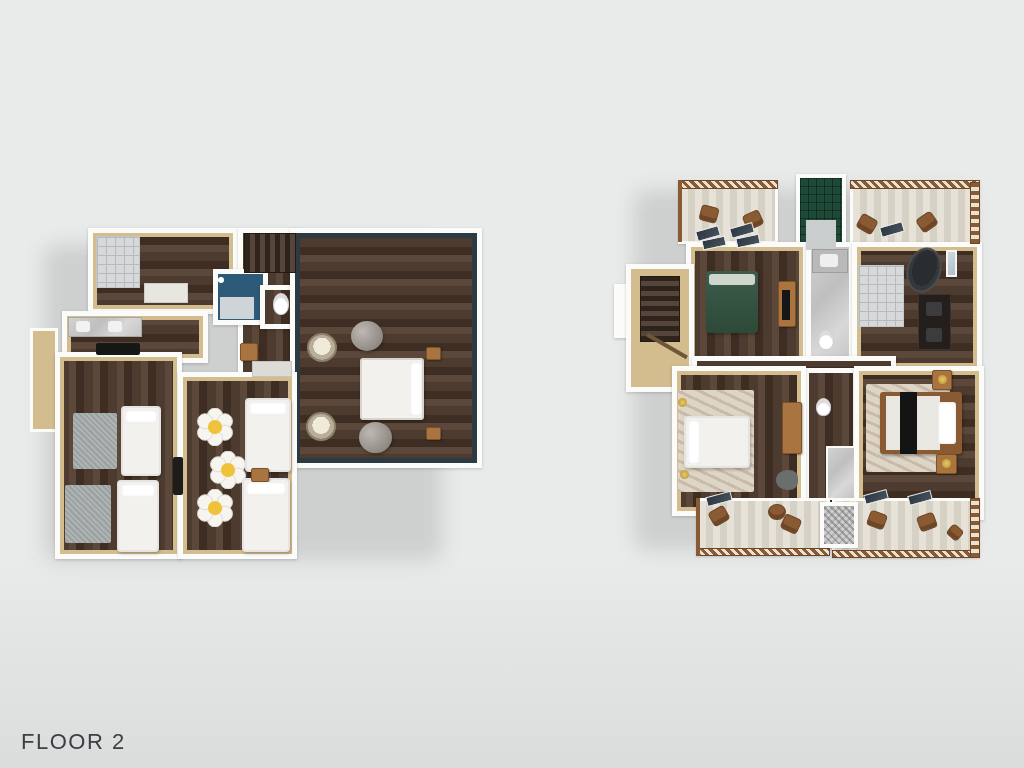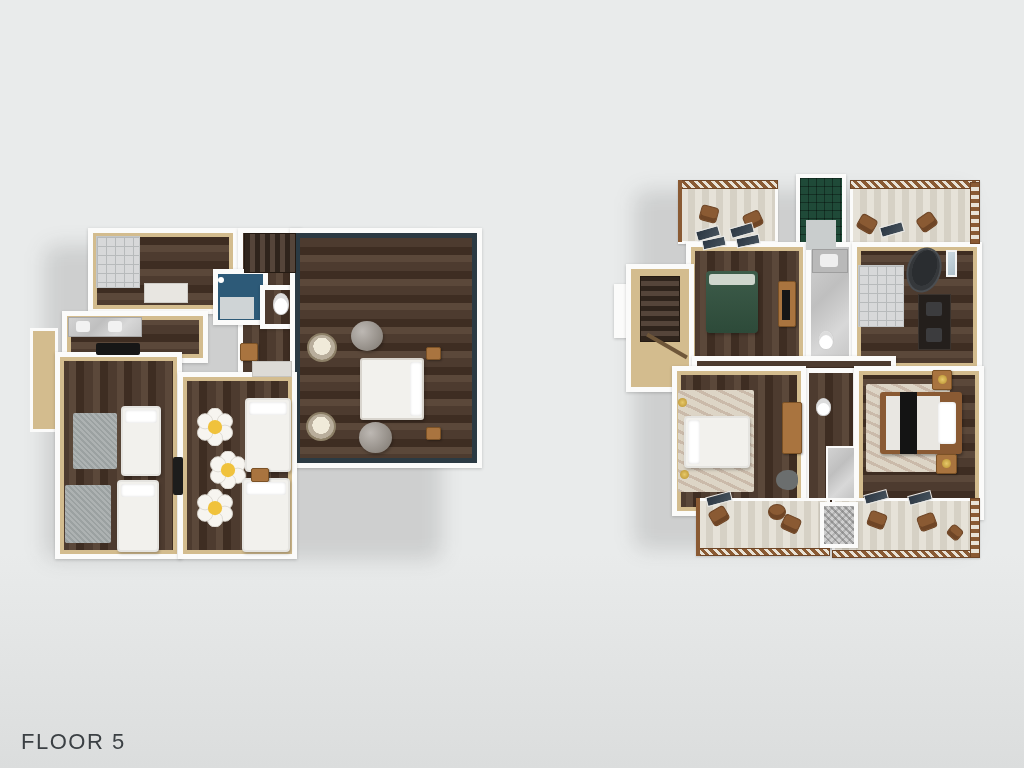--- a/index.html
+++ b/index.html
@@ -236,14 +236,14 @@
     <div class="a z2 railbar" style="left:78px;top:326px;width:4px;height:58px;"></div>
     <div class="a z3 skylight" style="left:246px;top:320px;width:24px;height:10px;transform:rotate(-15deg);"></div>
     <div class="a z3 skylight" style="left:290px;top:321px;width:24px;height:10px;transform:rotate(-15deg);"></div>
     <div class="a z2 chair" style="left:250px;top:340px;width:18px;height:16px;transform:rotate(20deg);"></div>
     <div class="a z2 chair" style="left:300px;top:342px;width:18px;height:16px;transform:rotate(-20deg);"></div>
     <div class="a z2 chair" style="left:330px;top:354px;width:14px;height:13px;transform:rotate(40deg);"></div>
     <div class="a z2 hatch" style="left:214px;top:378px;width:148px;height:8px;"></div>
     <div class="a z2 ladder" style="left:352px;top:326px;width:10px;height:60px;"></div>
   </div>
 
-  <div class="a floor-label" style="left:21px;top:729px;">FLOOR 5</div>
+  <div class="a floor-label" style="left:21px;top:729px;">FLOOR 2</div>
 </div>
 
 </body></html>

